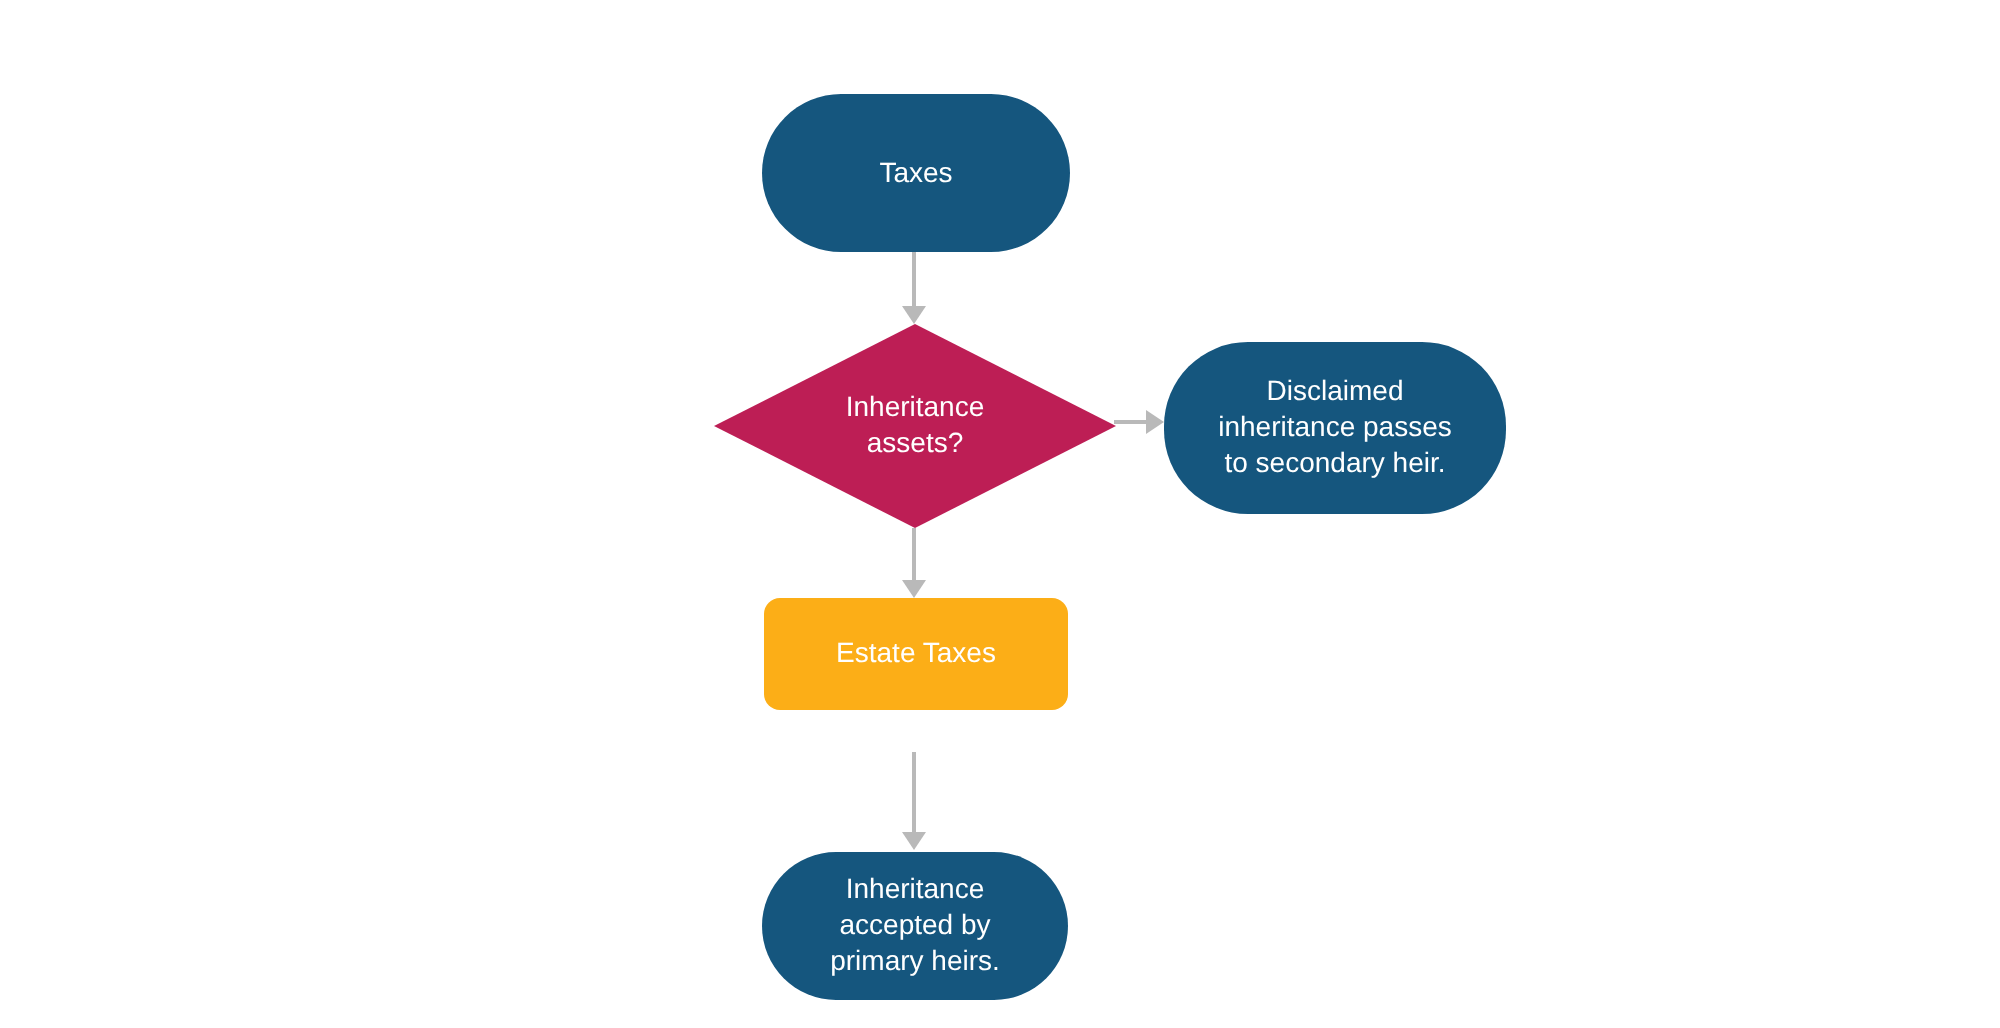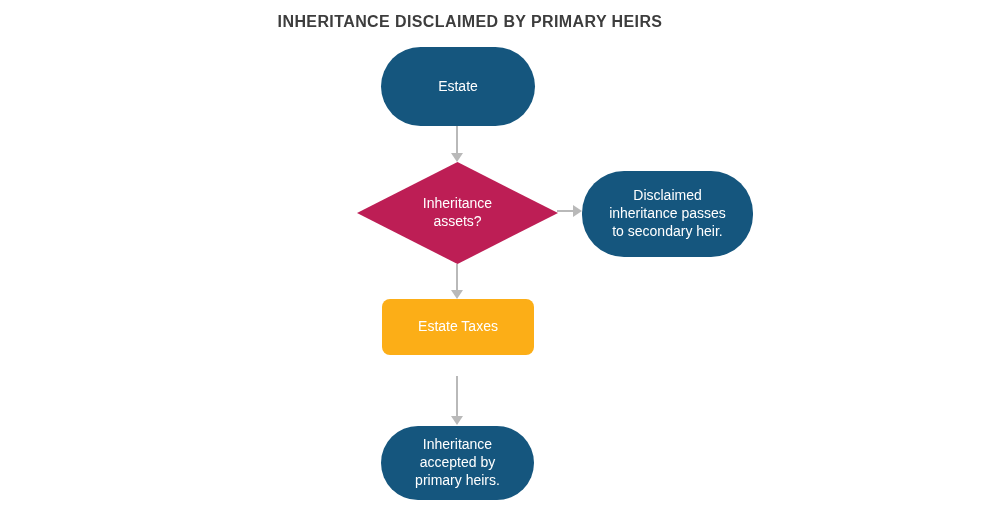--- a/index.html
+++ b/index.html
@@ -76,24 +76,23 @@
   #arrow-3 { left: 451px; top: 264px; height: 35px; }
   #arrow-3 .line { height: 27px; }
   #arrow-4 { left: 451px; top: 376px; height: 49px; }
   #arrow-4 .line { height: 41px; }
 </style>
 </head>
 <body>
 
 <div class="canvas">
 
-  <div class="title">INHERITANCE DISCLAIMED BY PRIMARY HEIRS</div>
 
   <div class="node terminator" id="node-death">
-    <span>Estate</span>
+    <span>Taxes</span>
   </div>
 
   <div class="varrow" id="arrow-1">
     <div class="line"></div>
     <div class="head"></div>
   </div>
 
   <div class="node decision" id="node-decision">
     <span>Inheritance assets?</span>
   </div>

